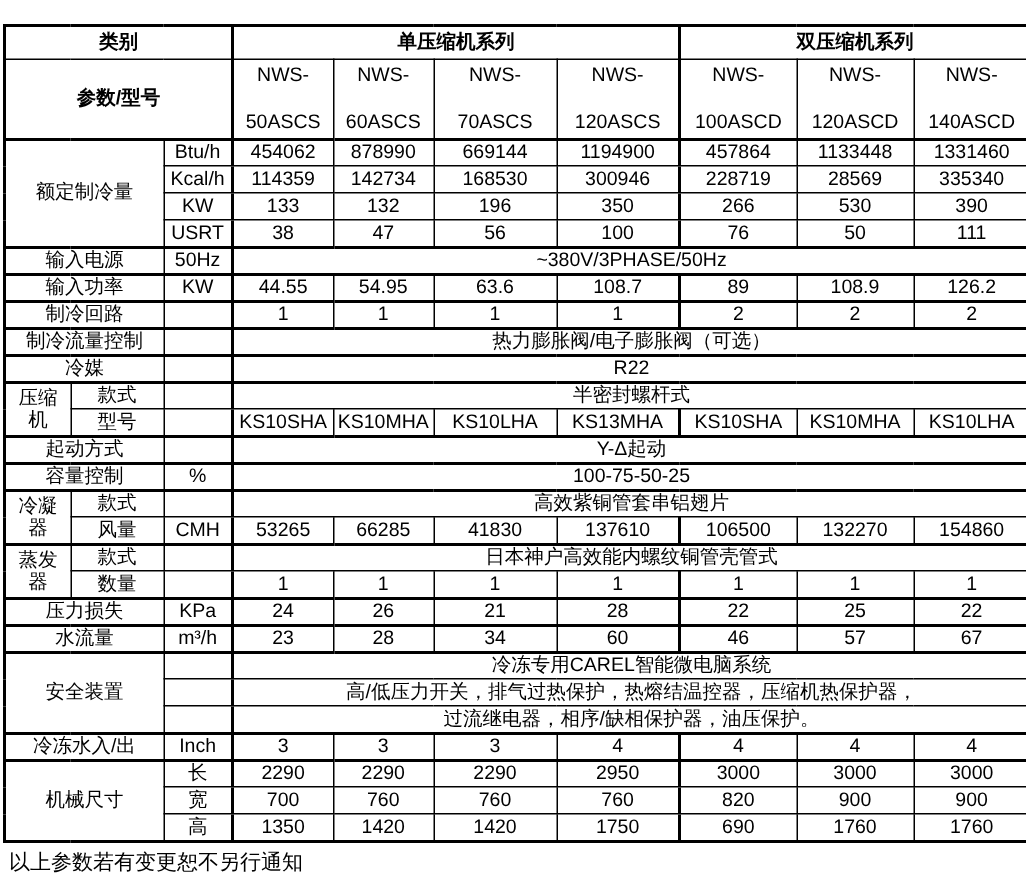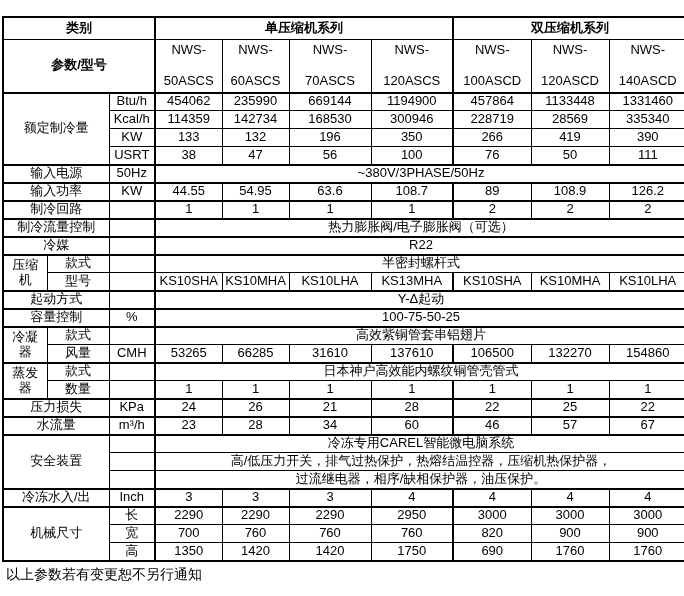--- a/index.html
+++ b/index.html
@@ -85,21 +85,21 @@
               <span>NWS-</span>
               <span>140ASCD</span>
             </div>
           </td>
 </tr>
 
 <tr>
   <td colspan="2" rowspan="4" class="bb2">额定制冷量</td>
   <td class="br2">Btu/h</td>
   <td>454062</td>
-  <td>235990</td>
+  <td>878990</td>
   <td>669144</td>
   <td class="br2">1194900</td>
   <td>457864</td>
   <td>1133448</td>
   <td>1331460</td>
 </tr>
 <tr>
   <td class="br2">Kcal/h</td>
   <td>114359</td>
   <td>142734</td>
@@ -109,21 +109,21 @@
   <td>28569</td>
   <td>335340</td>
 </tr>
 <tr>
   <td class="br2">KW</td>
   <td>133</td>
   <td>132</td>
   <td>196</td>
   <td class="br2">350</td>
   <td>266</td>
-  <td>419</td>
+  <td>530</td>
   <td>390</td>
 </tr>
 <tr>
   <td class="br2 bb2">USRT</td>
   <td class="bb2">38</td>
   <td class="bb2">47</td>
   <td class="bb2">56</td>
   <td class="br2 bb2">100</td>
   <td class="bb2">76</td>
   <td class="bb2">50</td>
@@ -208,21 +208,21 @@
 器</td>
   <td>款式</td>
   <td class="br2"></td>
   <td colspan="7">高效紫铜管套串铝翅片</td>
 </tr>
 <tr>
   <td class="bb2">风量</td>
   <td class="br2 bb2">CMH</td>
   <td class="bb2">53265</td>
   <td class="bb2">66285</td>
-  <td class="bb2">31610</td>
+  <td class="bb2">41830</td>
   <td class="br2 bb2">137610</td>
   <td class="bb2">106500</td>
   <td class="bb2">132270</td>
   <td class="bb2">154860</td>
 </tr>
 
 <tr>
   <td rowspan="2" class="pre bb2">蒸发
 器</td>
   <td>款式</td>

